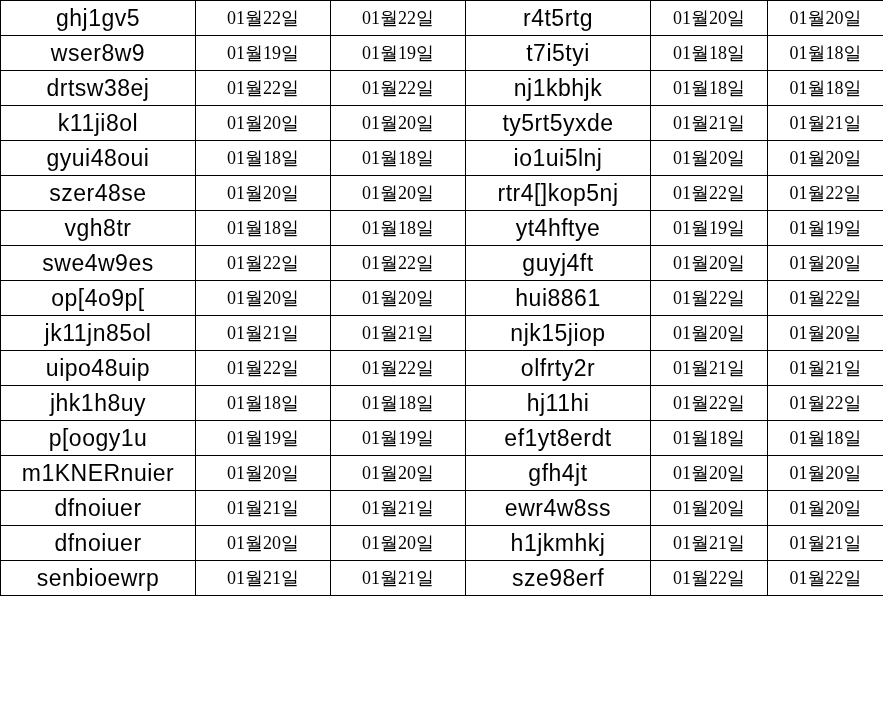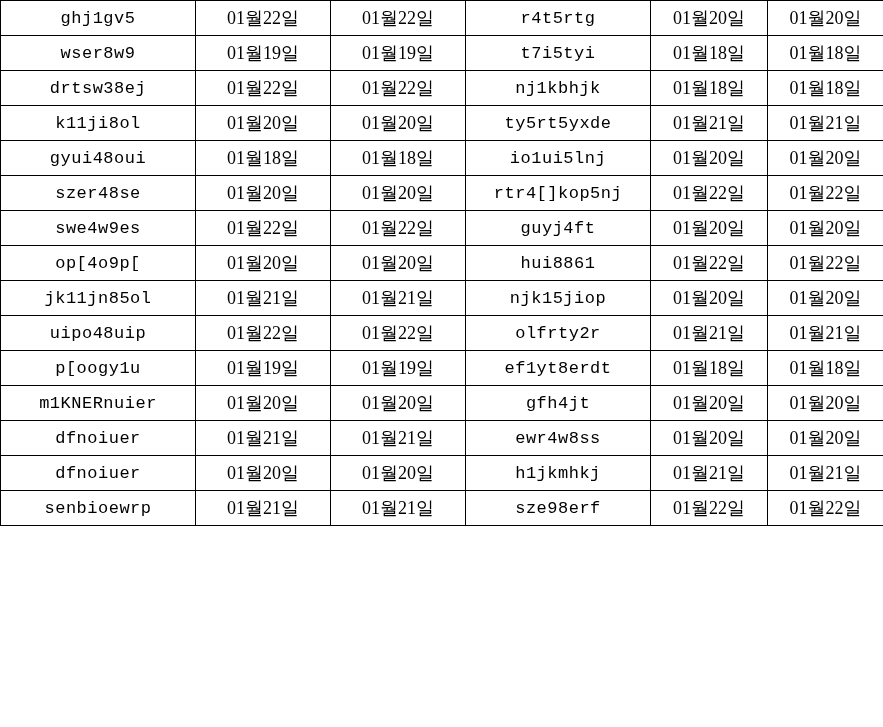--- a/index.html
+++ b/index.html
@@ -33,22 +33,22 @@
   
   #data-table col.c0 { width: 195px; }
   #data-table col.c1 { width: 135px; }
   #data-table col.c2 { width: 135px; }
   #data-table col.c3 { width: 185px; }
   #data-table col.c4 { width: 117px; }
   #data-table col.c5 { width: 116px; }
 
   
   #data-table td.code {
-    font-family: Liberation Mono, monospace;
-    font-size: 17px;
+    font-family: Liberation Sans, sans-serif;
+    font-size: 23px;
     letter-spacing: 0.5px;
     border-radius: 15px;
   }
   #data-table td.date {
     font-family: "Liberation Serif", serif;
     font-size: 18px;
   }
 </style>
 </head>
 <body>
@@ -105,20 +105,28 @@
       </tr>
       <tr>
         <td class="code">szer48se</td>
         <td class="date">01월20일</td>
         <td class="date">01월20일</td>
         <td class="code">rtr4[]kop5nj</td>
         <td class="date">01월22일</td>
         <td class="date">01월22일</td>
       </tr>
       <tr>
+        <td class="code">vgh8tr</td>
+        <td class="date">01월18일</td>
+        <td class="date">01월18일</td>
+        <td class="code">yt4hftye</td>
+        <td class="date">01월19일</td>
+        <td class="date">01월19일</td>
+      </tr>
+      <tr>
         <td class="code">swe4w9es</td>
         <td class="date">01월22일</td>
         <td class="date">01월22일</td>
         <td class="code">guyj4ft</td>
         <td class="date">01월20일</td>
         <td class="date">01월20일</td>
       </tr>
       <tr>
         <td class="code">op[4o9p[</td>
         <td class="date">01월20일</td>
@@ -135,20 +143,28 @@
         <td class="date">01월20일</td>
         <td class="date">01월20일</td>
       </tr>
       <tr>
         <td class="code">uipo48uip</td>
         <td class="date">01월22일</td>
         <td class="date">01월22일</td>
         <td class="code">olfrty2r</td>
         <td class="date">01월21일</td>
         <td class="date">01월21일</td>
+      </tr>
+      <tr>
+        <td class="code">jhk1h8uy</td>
+        <td class="date">01월18일</td>
+        <td class="date">01월18일</td>
+        <td class="code">hj11hi</td>
+        <td class="date">01월22일</td>
+        <td class="date">01월22일</td>
       </tr>
       <tr>
         <td class="code">p[oogy1u</td>
         <td class="date">01월19일</td>
         <td class="date">01월19일</td>
         <td class="code">ef1yt8erdt</td>
         <td class="date">01월18일</td>
         <td class="date">01월18일</td>
       </tr>
       <tr>

